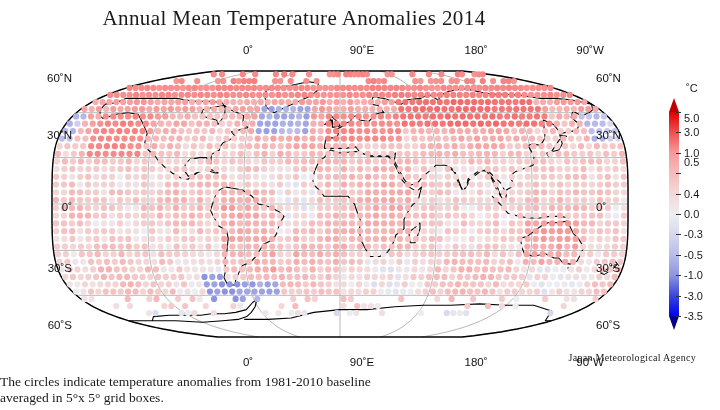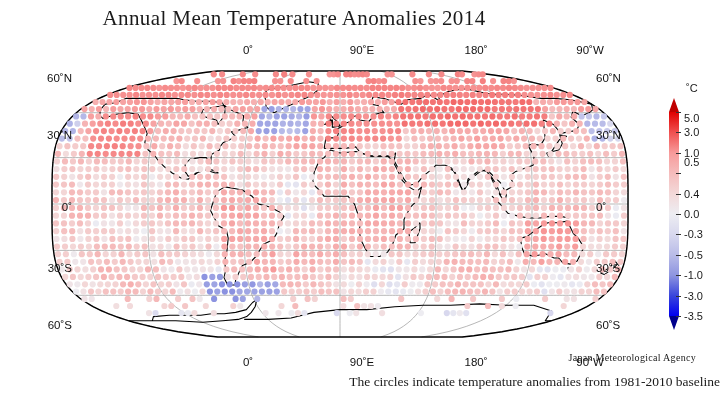--- a/index.html
+++ b/index.html
@@ -16,21 +16,21 @@
   .axlab{position:absolute;font-size:11.5px;font-family:"Liberation Sans",sans-serif;
          white-space:nowrap;color:#111;}
   .lon-top{transform:translateX(-50%);}
   .lon-bot{transform:translateX(-50%);}
   .lat-l{text-align:right;transform:translateY(-50%);}
   .lat-r{text-align:left;transform:translateY(-50%);}
 
   #agency{position:absolute;right:24px;top:352px;
           font-size:10px;font-family:"Liberation Serif",serif;letter-spacing:.3px;}
 
-  #caption{position:absolute;left:0;top:374px;width:720px;text-align:right;
+  #caption{position:absolute;left:0;top:374px;width:720px;text-align:left;
            font-size:13.5px;line-height:16px;font-family:"Liberation Serif",serif;}
 
   #cbar{position:absolute;left:664px;top:82px;width:56px;height:240px;}
   #cbar .unit{position:absolute;left:22px;top:0px;font-size:11px;
               font-family:"Liberation Sans",sans-serif;}
   #cbar .tl{position:absolute;left:20px;font-size:11px;
             font-family:"Liberation Sans",sans-serif;transform:translateY(-50%);
             white-space:nowrap;}
   .tick{position:absolute;left:12px;width:5px;height:1px;background:#333;}
 </style>
@@ -2240,20 +2240,21 @@
     <div class="axlab lat-l" style="right: 644px; left: 20px; width: 52px; top: 268px;">30˚S</div>
     <div class="axlab lat-r" style="left: 596px; top: 268px;">30˚S</div>
     <div class="axlab lat-l" style="right: 644px; left: 20px; width: 52px; top: 325px;">60˚S</div>
     <div class="axlab lat-r" style="left: 596px; top: 325px;">60˚S</div>
   </div>
 
 <div id="agency">Japan Meteorological Agency</div>
 
 <div id="caption">
   <div>The circles indicate temperature anomalies from 1981-2010 baseline</div>
+  <div>averaged in 5°x 5° grid boxes.</div>
 </div>
 
 <div id="cbar">
   <div class="unit">˚C</div>
   <svg id="cbarsvg" width="20" height="236" style="position:absolute;left:0;top:14px;">
       <defs>
         <linearGradient id="cbg" x1="0" y1="0" x2="0" y2="1">
           <stop offset="0%" stop-color="#e00000"></stop>
           <stop offset="10%" stop-color="#f05050"></stop>
           <stop offset="20%" stop-color="#f79a9a"></stop>

